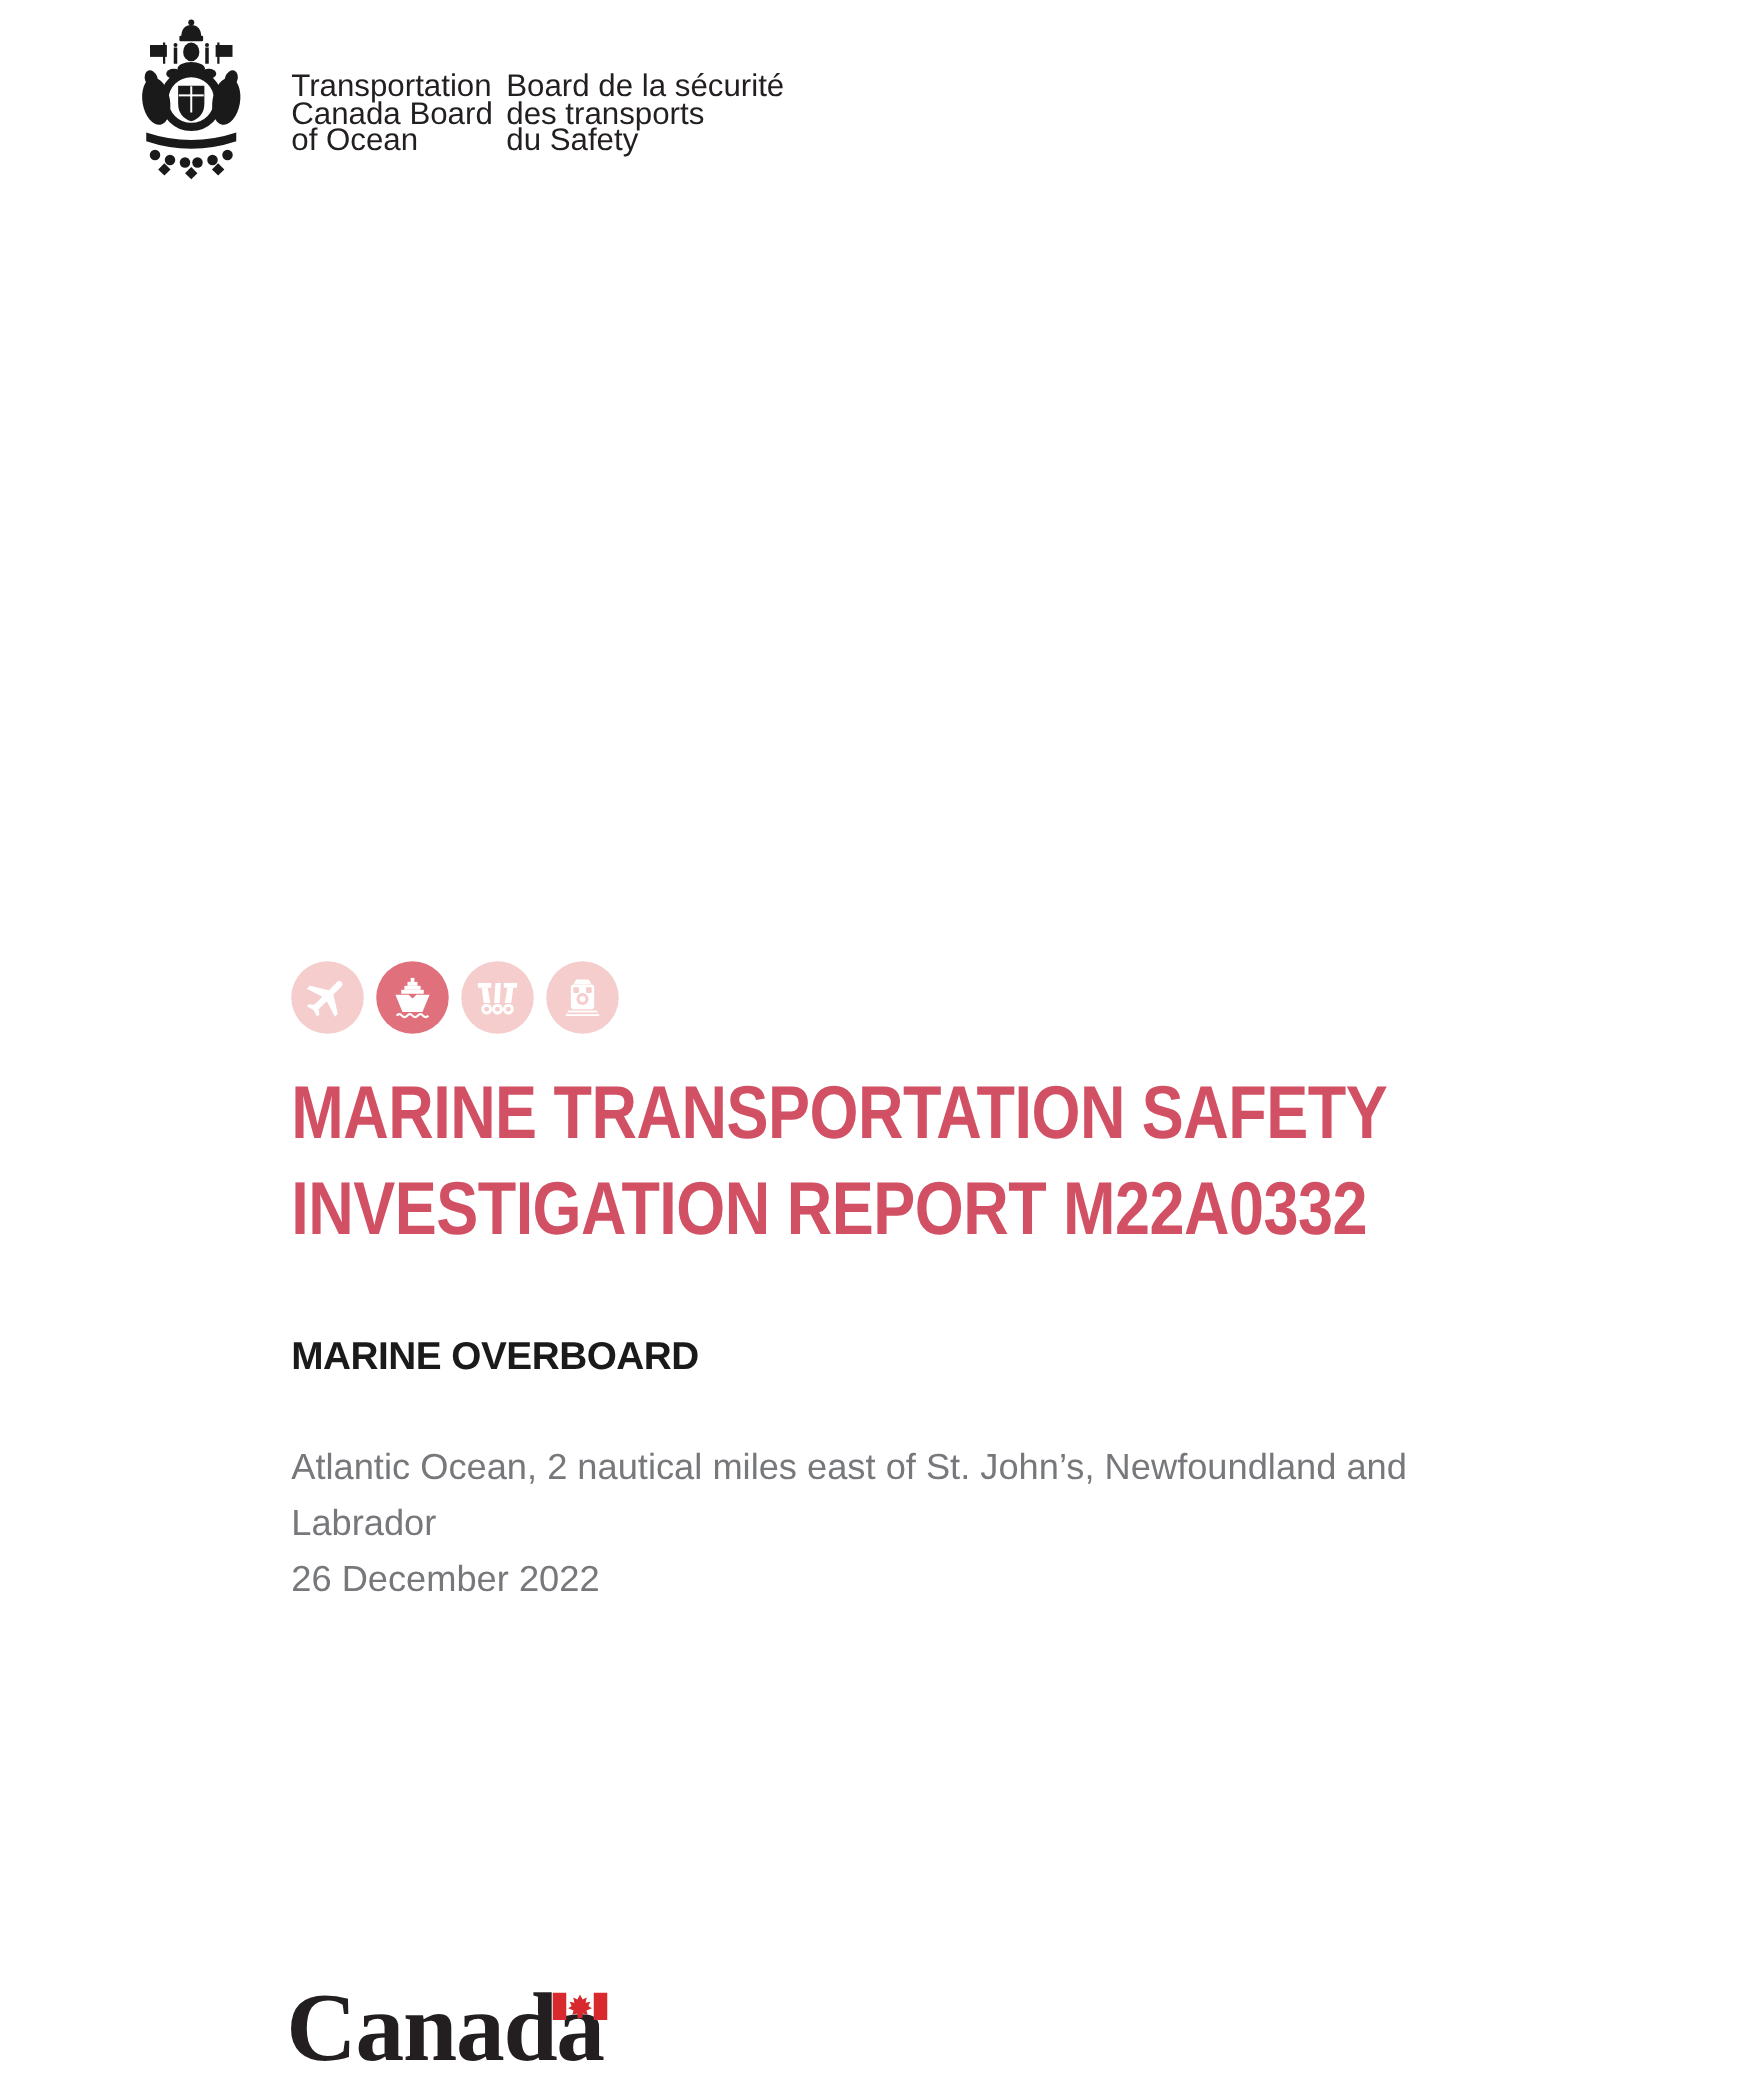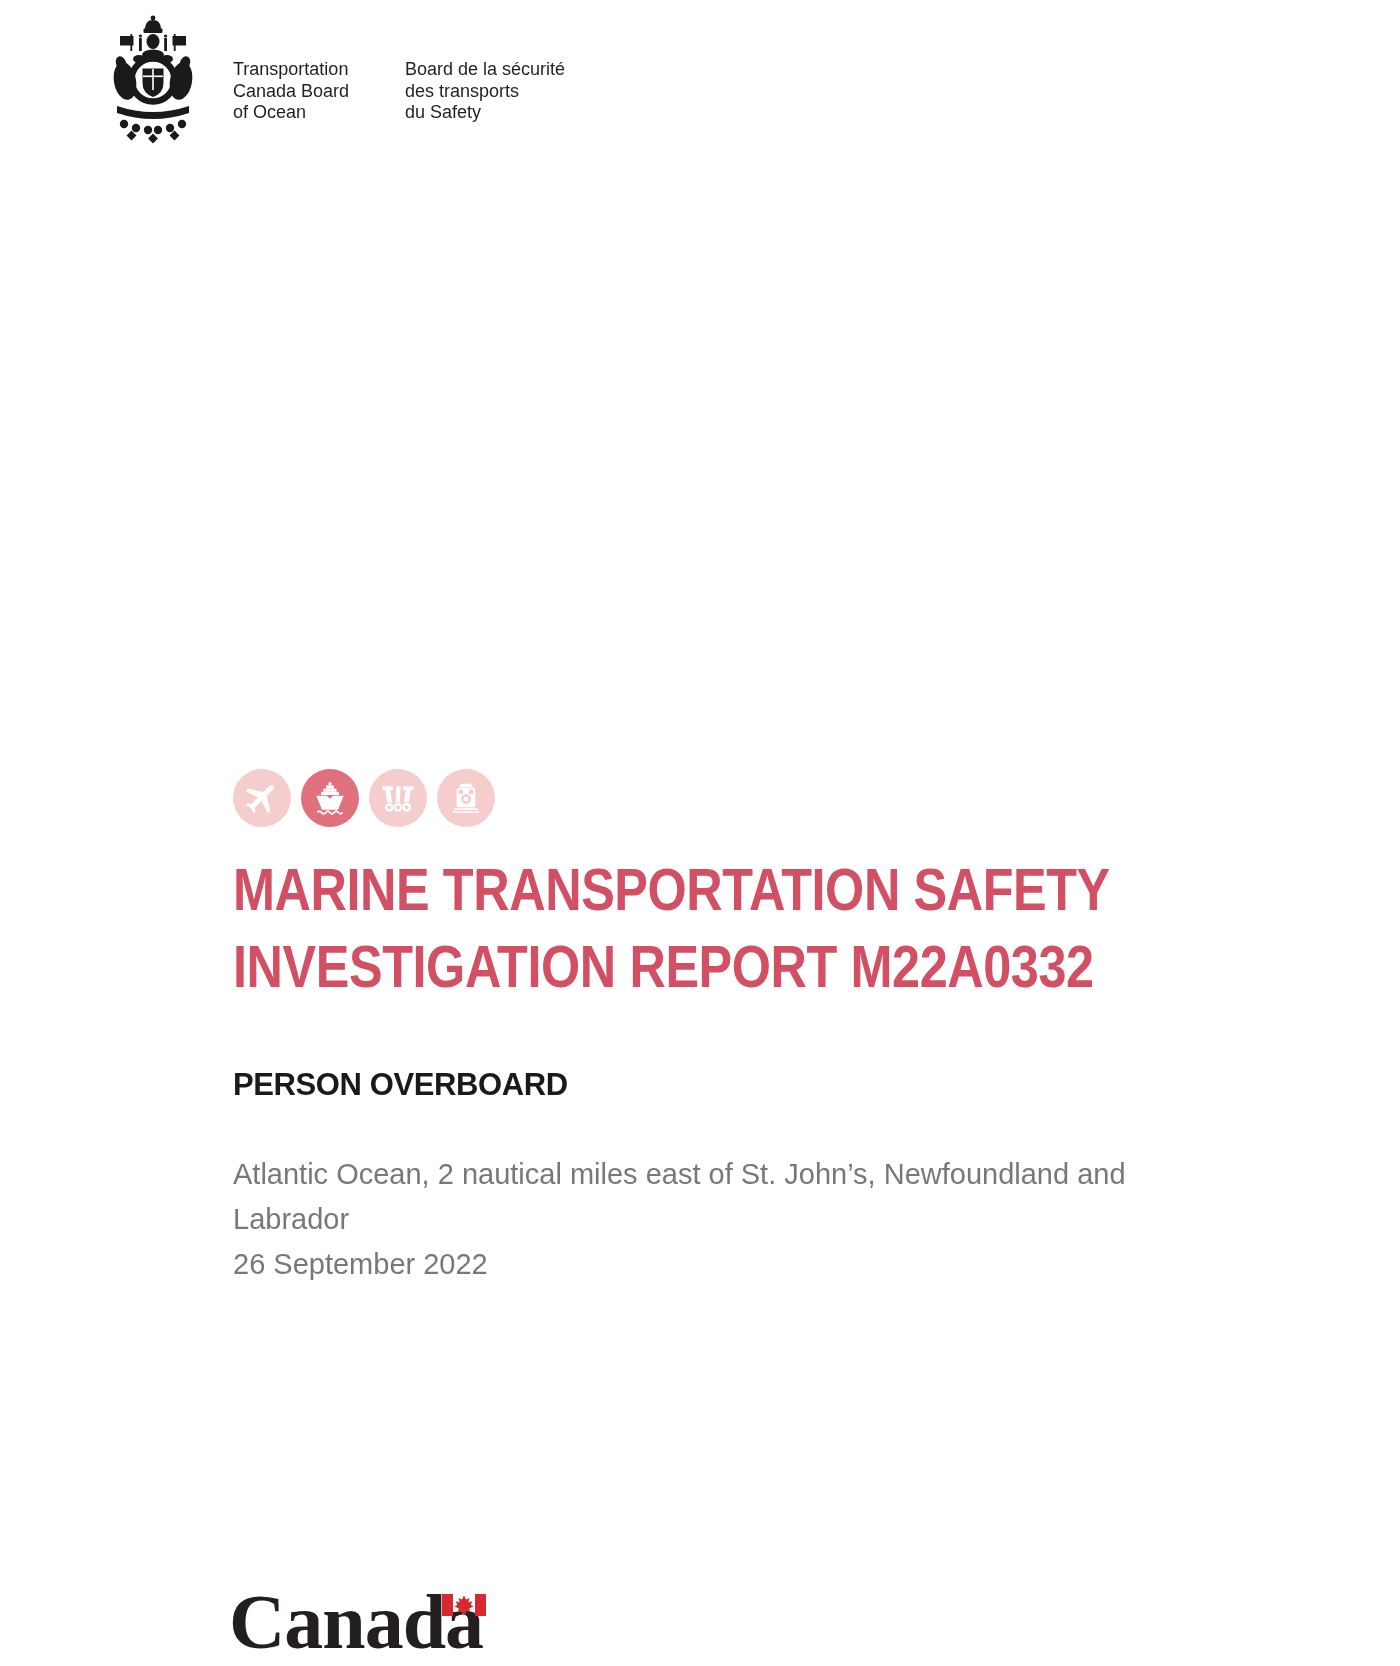--- a/index.html
+++ b/index.html
@@ -3,21 +3,21 @@
 <meta charset="utf-8">
 <style>
   html,body { margin:0; padding:0; background:#ffffff; }
   .page {
     position:relative; width:1400px; height:1666px; background:#ffffff;
     font-family:"Liberation Sans", sans-serif; overflow:hidden;
   }
 
   
   .coat-of-arms { position:absolute; left:106px; top:14px; width:94px; height:136px; }
-  .dept { position:absolute; top:59px; font-size:18px; line-height:21.5px; color:#231f20; }
+  .dept { position:absolute; top:59px; font-size:25px; line-height:21.5px; color:#231f20; }
   .dept-en { left:233px; }
   .dept-fr { left:405px; }
 
   
   .icons-row { position:absolute; left:233px; top:769px; display:flex; gap:10px; }
   .mode-circle {
     width:58px; height:58px; border-radius:50%;
     display:flex; align-items:center; justify-content:center;
   }
   .mode-circle svg { width:40px; height:40px; display:block; }
@@ -170,26 +170,26 @@
       </svg>
     </div>
 
   </div>
 
   <h1 class="report-title" style="color:#d25064">
     <span>MARINE TRANSPORTATION SAFETY</span>
     <span>INVESTIGATION REPORT M22A0332</span>
   </h1>
 
-  <h2 class="report-subtitle">PERSON OVERBOARD</h2>
+  <h2 class="report-subtitle">MARINE OVERBOARD</h2>
 
   <div class="details">
     <p>Atlantic Ocean, 2 nautical miles east of St. John’s, Newfoundland and</p>
     <p>Labrador</p>
-    <p>26 September 2022</p>
+    <p>26 December 2022</p>
   </div>
 
   <footer class="wordmark-footer">
     <span class="wordmark-text">Canada</span>
     <svg class="wordmark-flag" viewBox="0 0 44 22" xmlns="http://www.w3.org/2000/svg">
       <rect x="0" y="0" width="11" height="22" fill="#d8292f"></rect>
       <rect x="33" y="0" width="11" height="22" fill="#d8292f"></rect>
       <path fill="#d8292f" d="M22,1.5 l2.1,4.1 3.3,-1.6 -0.9,4.2 3.8,-0.9 -1.6,3.4 2.8,1.8 -4.3,1.9 1,3.3 -4,-1 -0.3,3.6 h-3.8 l-0.3,-3.6 -4,1 1,-3.3 -4.3,-1.9 2.8,-1.8 -1.6,-3.4 3.8,0.9 -0.9,-4.2 3.3,1.6 Z"></path>
     </svg>
   </footer>

